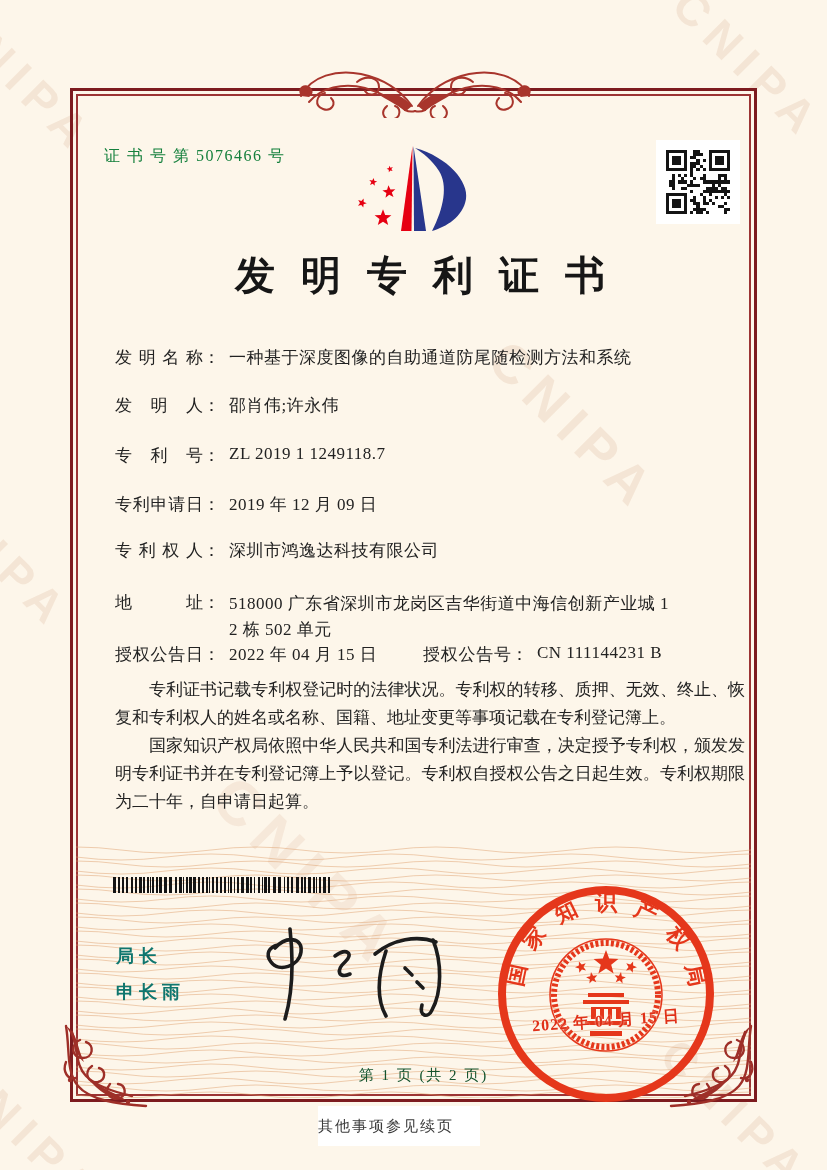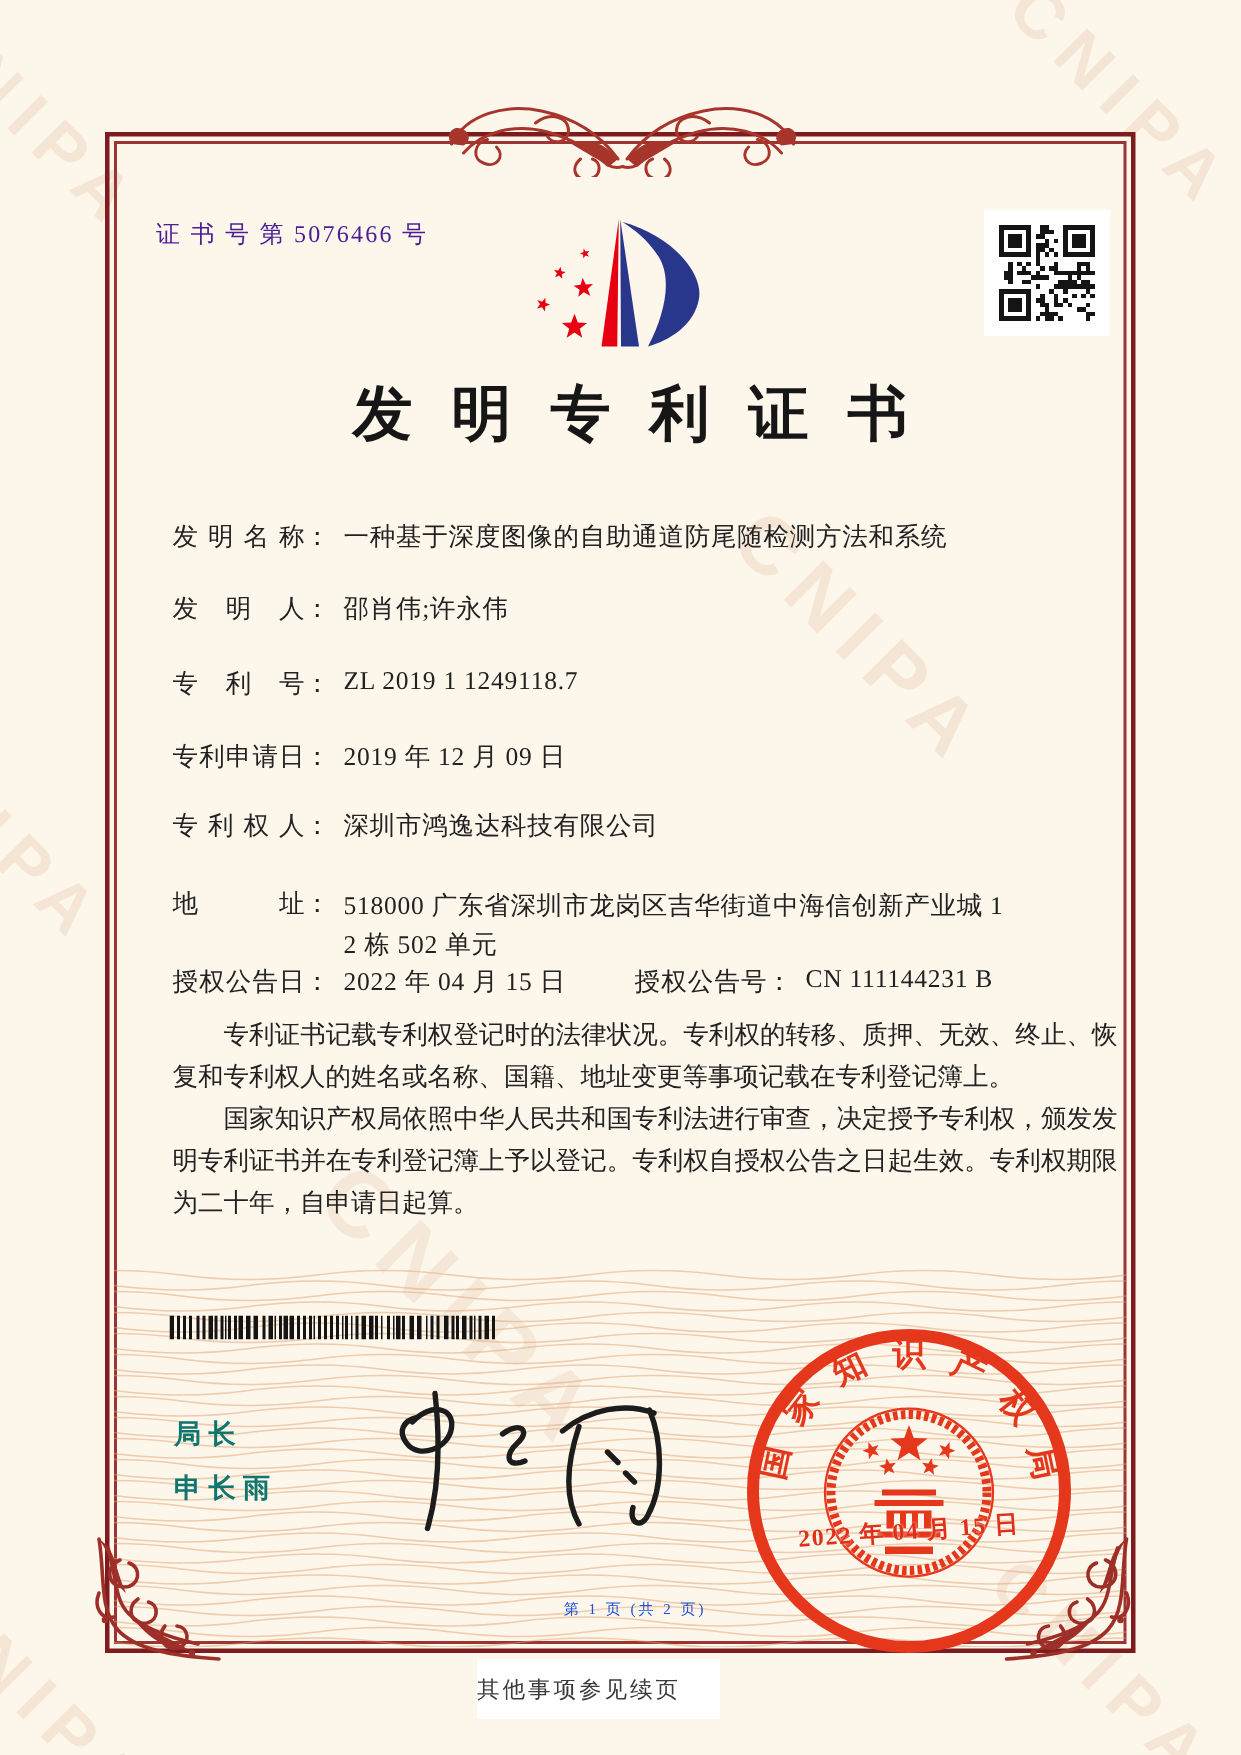--- a/index.html
+++ b/index.html
@@ -13,21 +13,21 @@
   .wm.med{font-size:54px;}
   
   .frame{position:absolute;left:70px;top:88px;width:681px;height:1008px;border:3px solid #7d1b1f;}
   .frame-inner{position:absolute;inset:3px;border:2px solid #9c3434;}
   .waves{position:absolute;left:76px;top:846px;width:675px;height:252px;}
   .top-orn{position:absolute;left:295px;top:62px;width:240px;height:56px;}
   .corner{position:absolute;width:92px;height:92px;}
   .corner.bl{left:58px;top:1022px;}
   .corner.br{left:667px;top:1022px;transform:scaleX(-1);}
   
-  .cert-no{position:absolute;left:104px;top:146px;font-size:16px;letter-spacing:1.5px;color:#4c1d95;}
+  .cert-no{position:absolute;left:104px;top:146px;font-size:16px;letter-spacing:1.5px;color:#15803d;}
   .logo{position:absolute;left:352px;top:136px;width:120px;height:100px;}
   .qr-box{position:absolute;left:656px;top:140px;width:84px;height:84px;background:#ffffff;}
   .qr{position:absolute;left:10px;top:10px;width:64px;height:64px;}
   .title{position:absolute;left:0;right:0;top:248px;text-align:center;font-size:40px;font-weight:600;
          letter-spacing:26px;padding-left:39px;color:#161616;}
   
   .row{position:absolute;left:115px;font-size:17px;color:#222;white-space:nowrap;}
   .f-label{display:inline-block;width:88px;text-align:justify;text-align-last:justify;
            -moz-text-align-last:justify;vertical-align:top;}
   .f-colon{display:inline-block;vertical-align:top;}
@@ -42,22 +42,22 @@
   .signer-title,.signer-name{position:absolute;left:116px;font-family:"Liberation Sans","DejaVu Sans",sans-serif;
          font-weight:600;font-size:18px;letter-spacing:5px;color:#0f766e;}
   .signer-title{top:944px;}
   .signer-name{top:980px;}
   .signature{position:absolute;left:235px;top:926px;width:210px;height:95px;}
   .seal{position:absolute;left:493px;top:881px;width:226px;height:226px;}
   .seal svg{position:absolute;inset:0;}
   .seal-date{position:absolute;left:-14px;right:-14px;top:130px;text-align:center;
              transform:rotate(-4deg);font-size:16px;font-weight:700;color:#e03018;letter-spacing:1px;
              text-shadow:0 0 2px rgba(253,246,234,0.9);}
-  .page-info{position:absolute;left:0;right:0;top:1066px;text-align:center;font-size:10px;
-             letter-spacing:2px;color:#1d4ed8;margin-left:20px;}
+  .page-info{position:absolute;left:0;right:0;top:1066px;text-align:center;font-size:15px;
+             letter-spacing:2px;color:#14532d;margin-left:20px;}
   .note-box{position:absolute;left:318px;top:1106px;width:162px;height:40px;background:#ffffff;
             display:flex;align-items:center;justify-content:flex-start;}
   .note-box span{font-size:15px;letter-spacing:2px;color:#3a3a3a;}
   svg{display:block;}
 </style>
 </head>
 <body>
 
 <div class="page">
 

